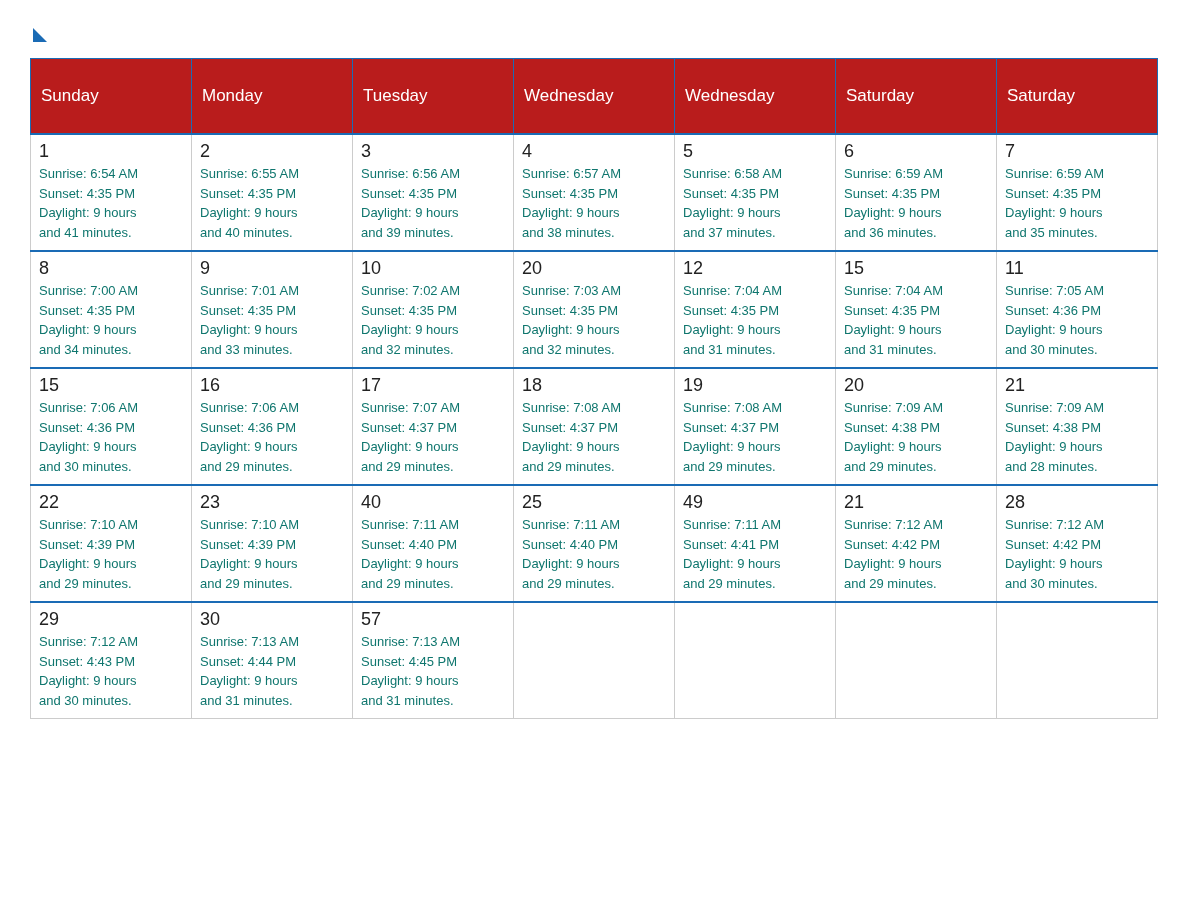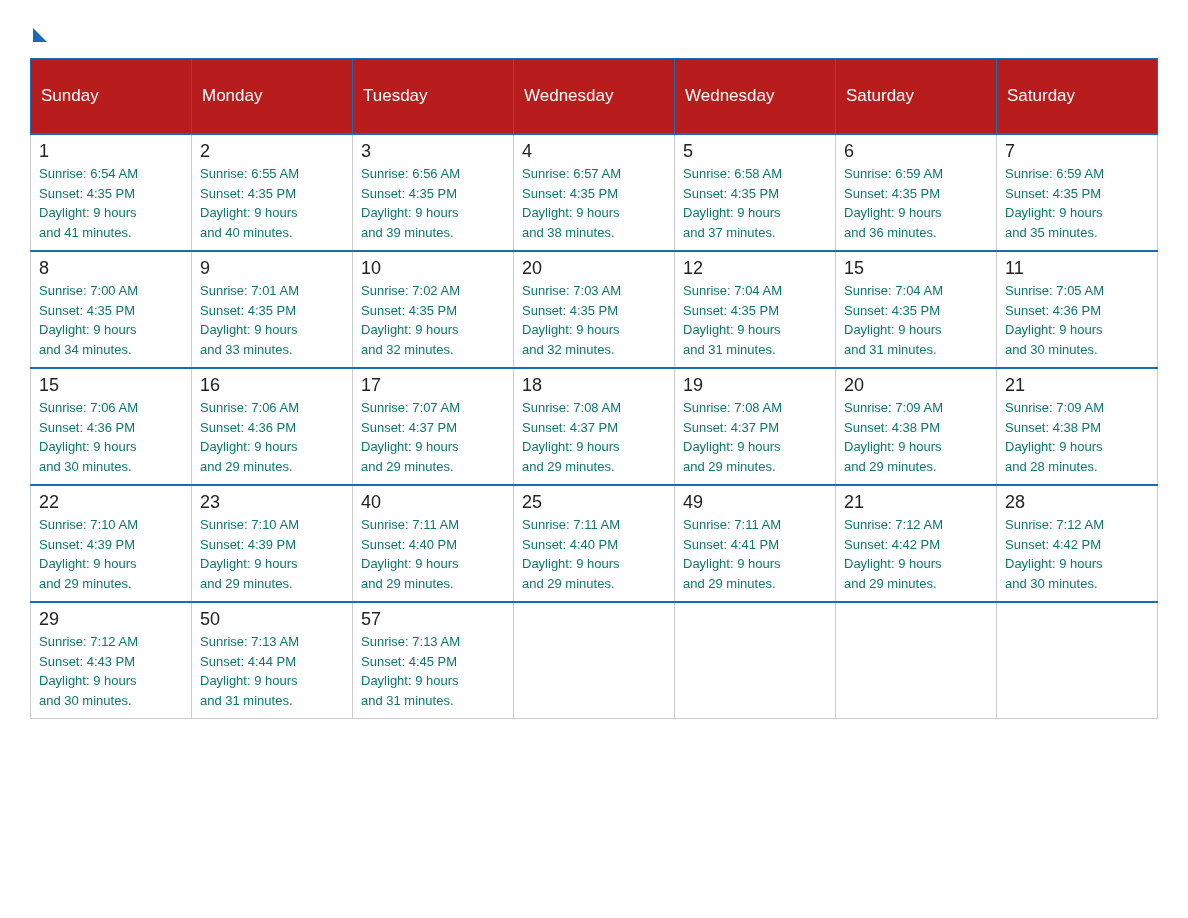--- a/index.html
+++ b/index.html
@@ -253,21 +253,21 @@
           <span class="day-num">28</span>
           <div class="day-info">Sunrise: 7:12 AM<br>Sunset: 4:42 PM<br>Daylight: 9 hours<br>and 30 minutes.</div>
         </td>
       </tr>
       <tr>
         <td>
           <span class="day-num">29</span>
           <div class="day-info">Sunrise: 7:12 AM<br>Sunset: 4:43 PM<br>Daylight: 9 hours<br>and 30 minutes.</div>
         </td>
         <td>
-          <span class="day-num">50</span>
+          <span class="day-num">30</span>
           <div class="day-info">Sunrise: 7:13 AM<br>Sunset: 4:44 PM<br>Daylight: 9 hours<br>and 31 minutes.</div>
         </td>
         <td>
           <span class="day-num">57</span>
           <div class="day-info">Sunrise: 7:13 AM<br>Sunset: 4:45 PM<br>Daylight: 9 hours<br>and 31 minutes.</div>
         </td>
         <td class="empty-cell"></td>
         <td class="empty-cell"></td>
         <td class="empty-cell"></td>
         <td class="empty-cell"></td>

